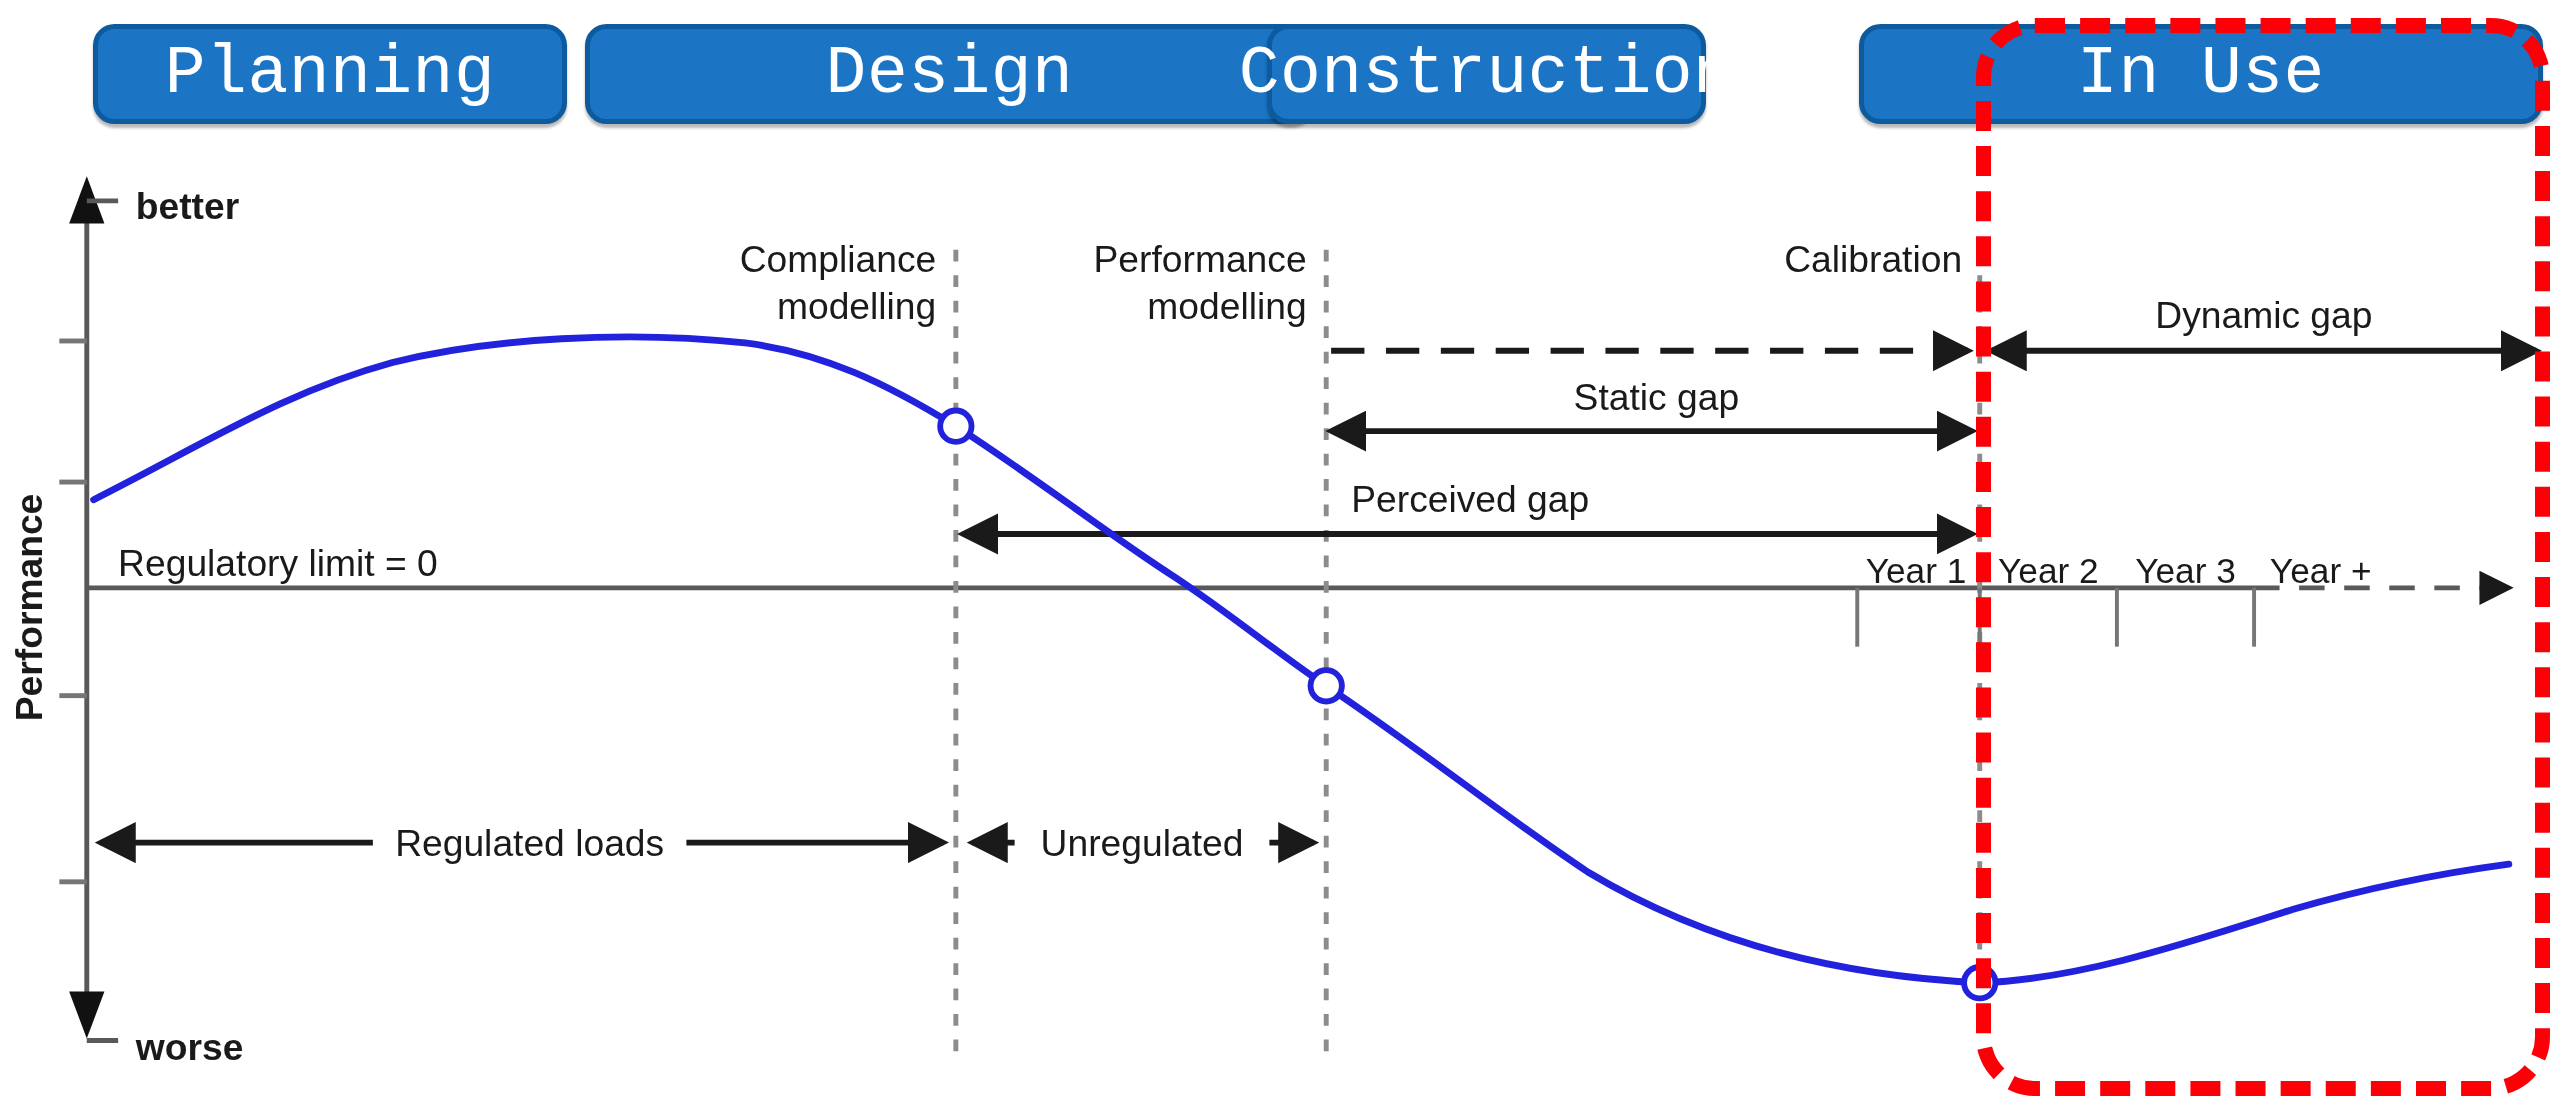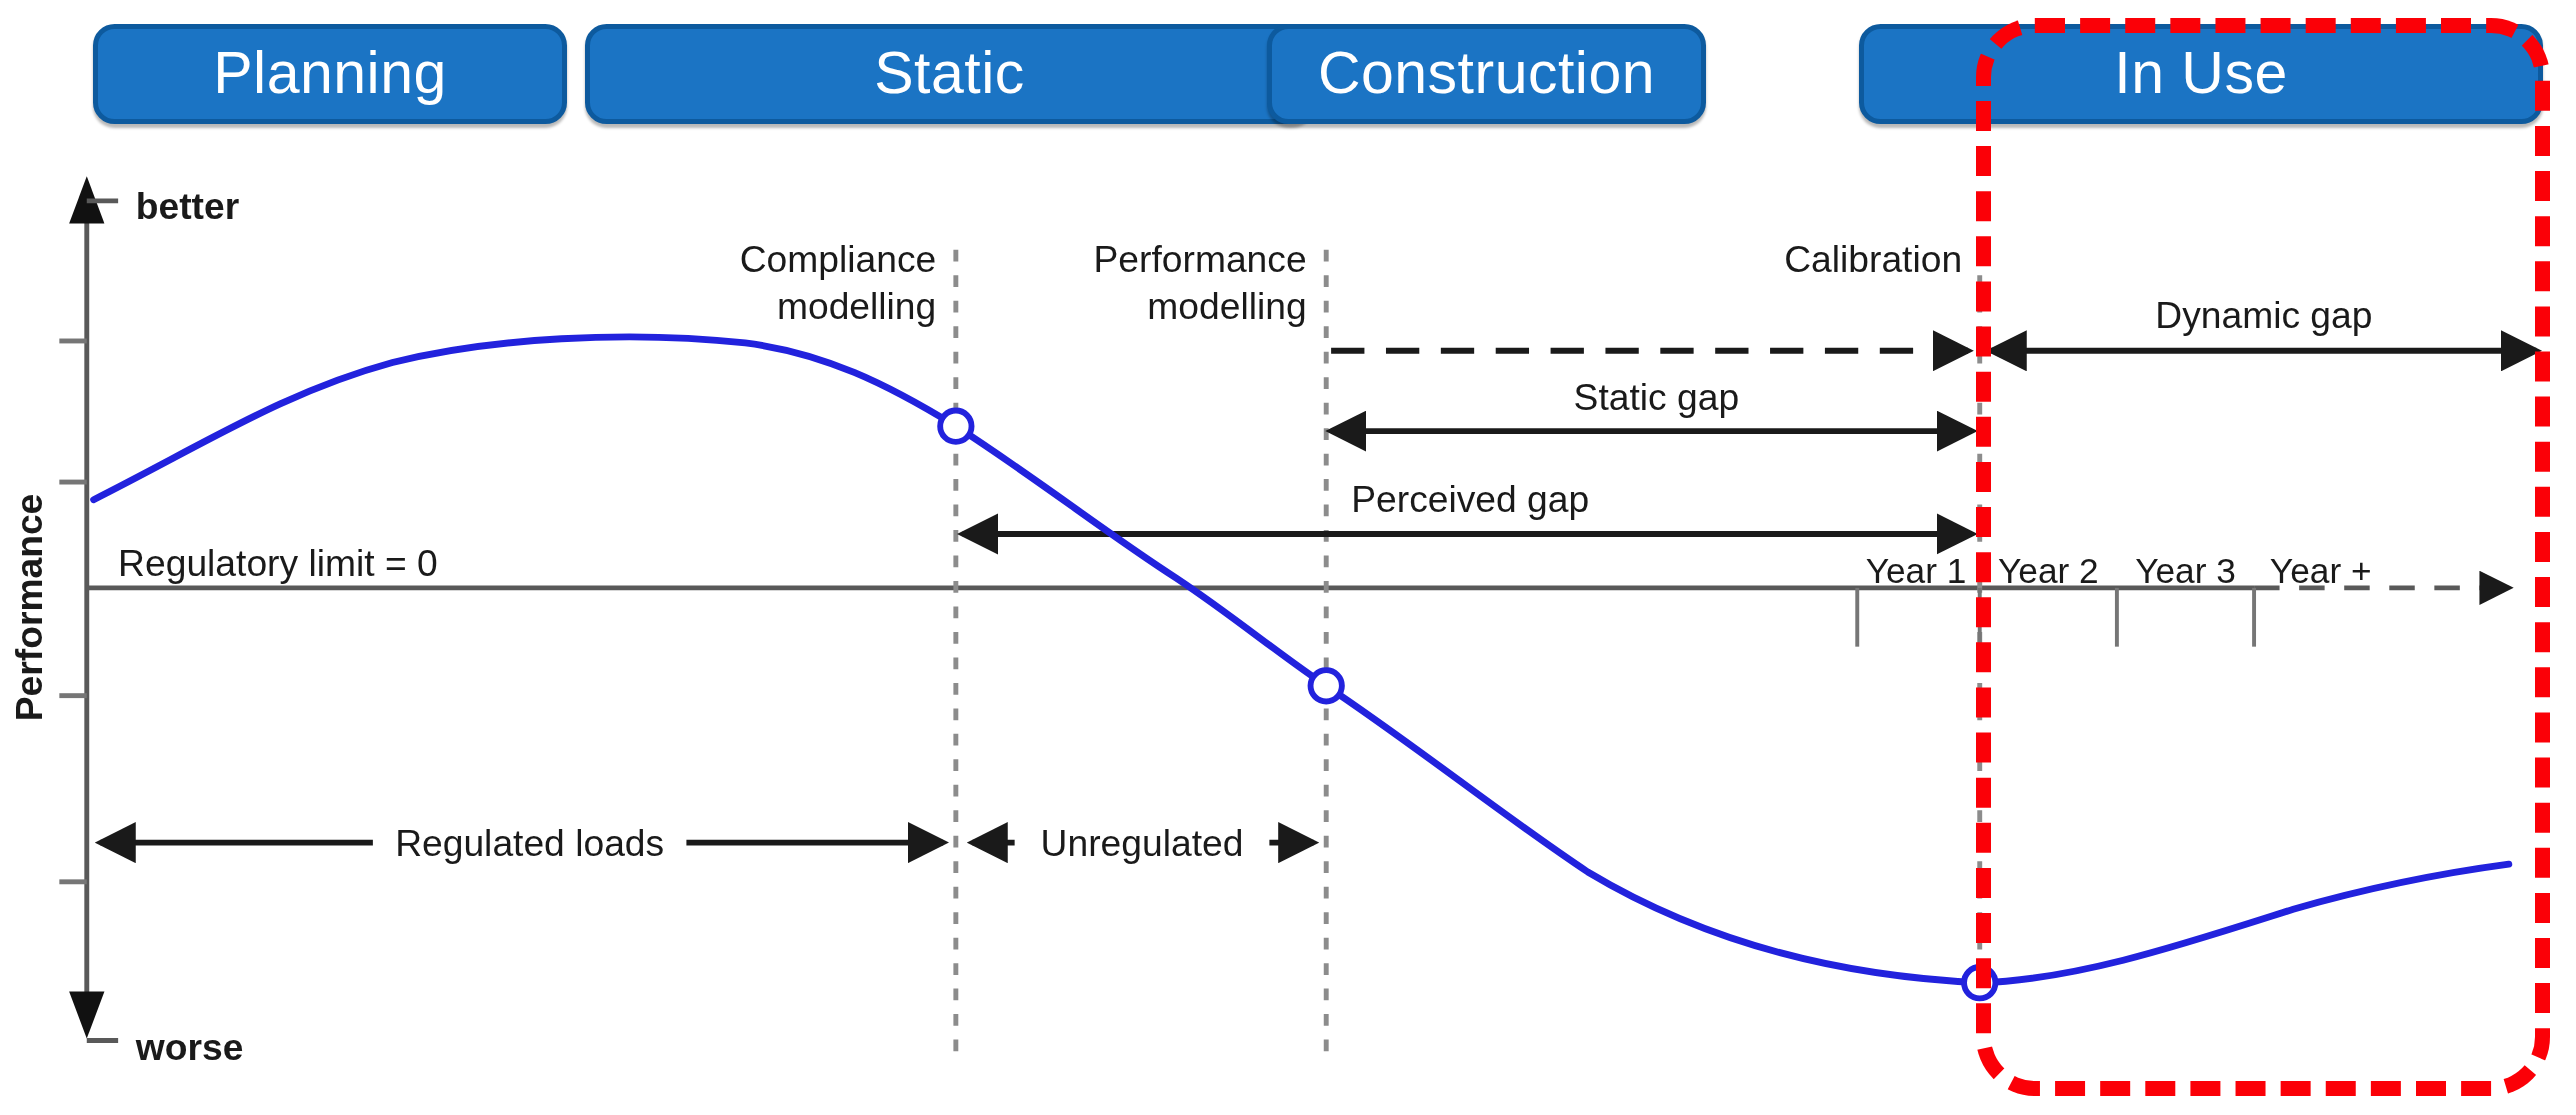--- a/index.html
+++ b/index.html
@@ -11,22 +11,22 @@
   .phase-box{
     position:absolute;top:23.5px;height:100px;
     background:#1b74c4;
     border:5.9px solid #0d5a9e;
     border-radius:21.6px;
     box-sizing:border-box;
     display:flex;align-items:center;justify-content:center;
     box-shadow:0 3.9px 2.9px rgba(0,0,0,.28);
   }
   .phase-label{
-    color:#ffffff;font-size:59px;line-height:1;
-    font-family:Liberation Sans, sans-serif;
+    color:#ffffff;font-size:68px;line-height:1;
+    font-family:Liberation Mono, monospace;
     letter-spacing:0.5px;white-space:nowrap;
   }
 
   
   #chart{position:absolute;left:0;top:0;width:2576px;height:1115px;}
 
   .svg-txt{font-family:"Liberation Sans", sans-serif;fill:#1a1a1a;}
   .t-ann{font-size:38px;}
   .t-gap{font-size:38px;}
   .t-year{font-size:36px;}
@@ -48,21 +48,21 @@
 </head>
 <body>
 
 <div id="stage">
 
   <div id="phase-bar">
     <div class="phase-box" style="left:93px;width:474px;">
       <span class="phase-label">Planning</span>
     </div>
     <div class="phase-box" style="left:585px;width:729px;">
-      <span class="phase-label">Static</span>
+      <span class="phase-label">Design</span>
     </div>
     <div class="phase-box" style="left:1267px;width:439px;">
       <span class="phase-label">Construction</span>
     </div>
     <div class="phase-box" style="left:1859px;width:684px;text-align:right;">
       <span class="phase-label">In Use</span>
     </div>
   </div>
 
   <svg id="chart" viewBox="0 0 2628 1138">

